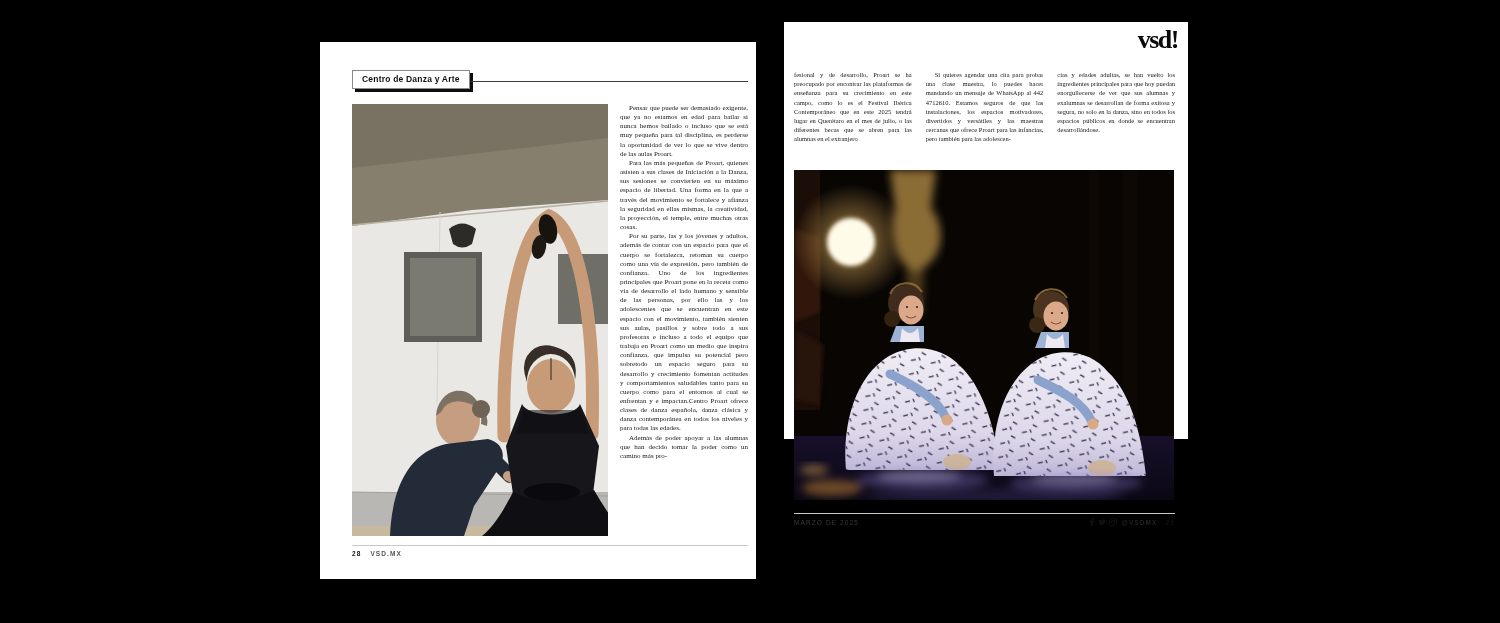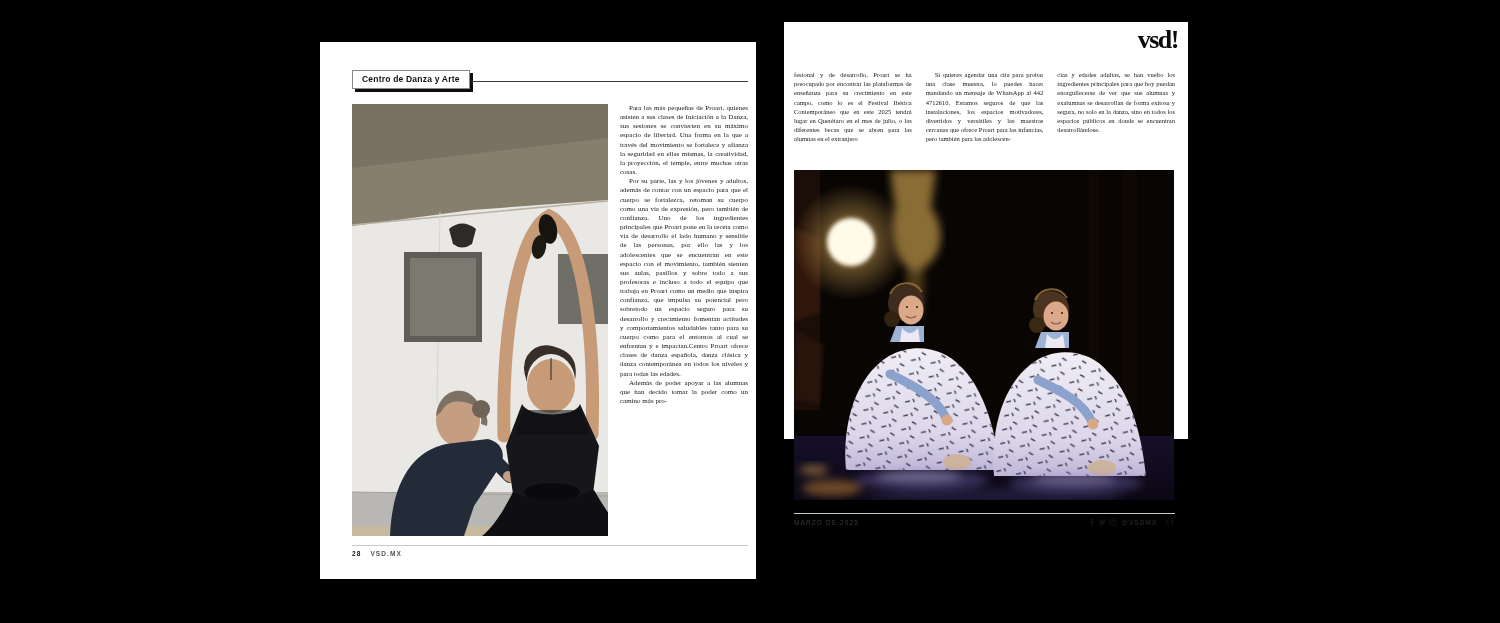--- a/index.html
+++ b/index.html
@@ -113,20 +113,21 @@
         <path d="M199 254 L199 276" stroke="#2a241e" stroke-width="1"></path>
         <path d="M170 300 C176 314 224 314 228 300 L247 342 L241 390 C214 402 184 402 161 390 L154 342 Z" fill="#16161b"></path>
         <path d="M171 306 L229 306 L237 330 L164 330 Z" fill="#0c0c10" opacity="0.55"></path>
         <ellipse cx="200" cy="388" rx="28" ry="9" fill="#0a0a0e"></ellipse>
         <path d="M161 388 C150 410 140 424 130 432 L274 432 C262 418 251 402 242 386 C214 400 186 400 161 388 Z" fill="#0e0e13"></path>
       </g>
     </svg>
   </div>
 
   <div class="article" id="left-col">
+    <p>Pensar que puede ser demasiado exigente, que ya no estamos en edad para bailar si nunca hemos bailado o incluso que se está muy pequeña para tal disciplina, es perderse la oportunidad de ver lo que se vive dentro de las aulas Proart.</p>
     <p>Para las más pequeñas de Proart, quienes asisten a sus clases de Iniciación a la Danza, sus sesiones se convierten en su máximo espacio de libertad. Una forma en la que a través del movimiento se fortalece y afianza la seguridad en ellas mismas, la creatividad, la proyección, el temple, entre muchas otras cosas.</p>
     <p>Por su parte, las y los jóvenes y adultos, además de contar con un espacio para que el cuerpo se fortalezca, retoman su cuerpo como una vía de expresión, pero también de confianza. Uno de los ingredientes principales que Proart pone en la receta como vía de desarrollo el lado humano y sensible de las personas, por ello las y los adolescentes que se encuentran en este espacio con el movimiento, también sienten sus aulas, pasillos y sobre todo a sus profesoras e incluso a todo el equipo que trabaja en Proart como un medio que inspira confianza, que impulsa su potencial pero sobretodo un espacio seguro para su desarrollo y crecimiento fomentan actitudes y comportamientos saludables tanto para su cuerpo como para el entornos al cual se enfrentan y e impactan.Centro Proart ofrece clases de danza española, danza clásica y danza contemporánea en todos los niveles y para todas las edades.</p>
     <p>Además de poder apoyar a las alumnas que han decido tomar la poder como un camino más pro-</p>
   </div>
 
   <div class="footer-rule"></div>
   <div class="footer" id="left-footer">
     <span class="pg-num">28</span>
     <span class="site-label">VSD.MX</span>
   </div>

